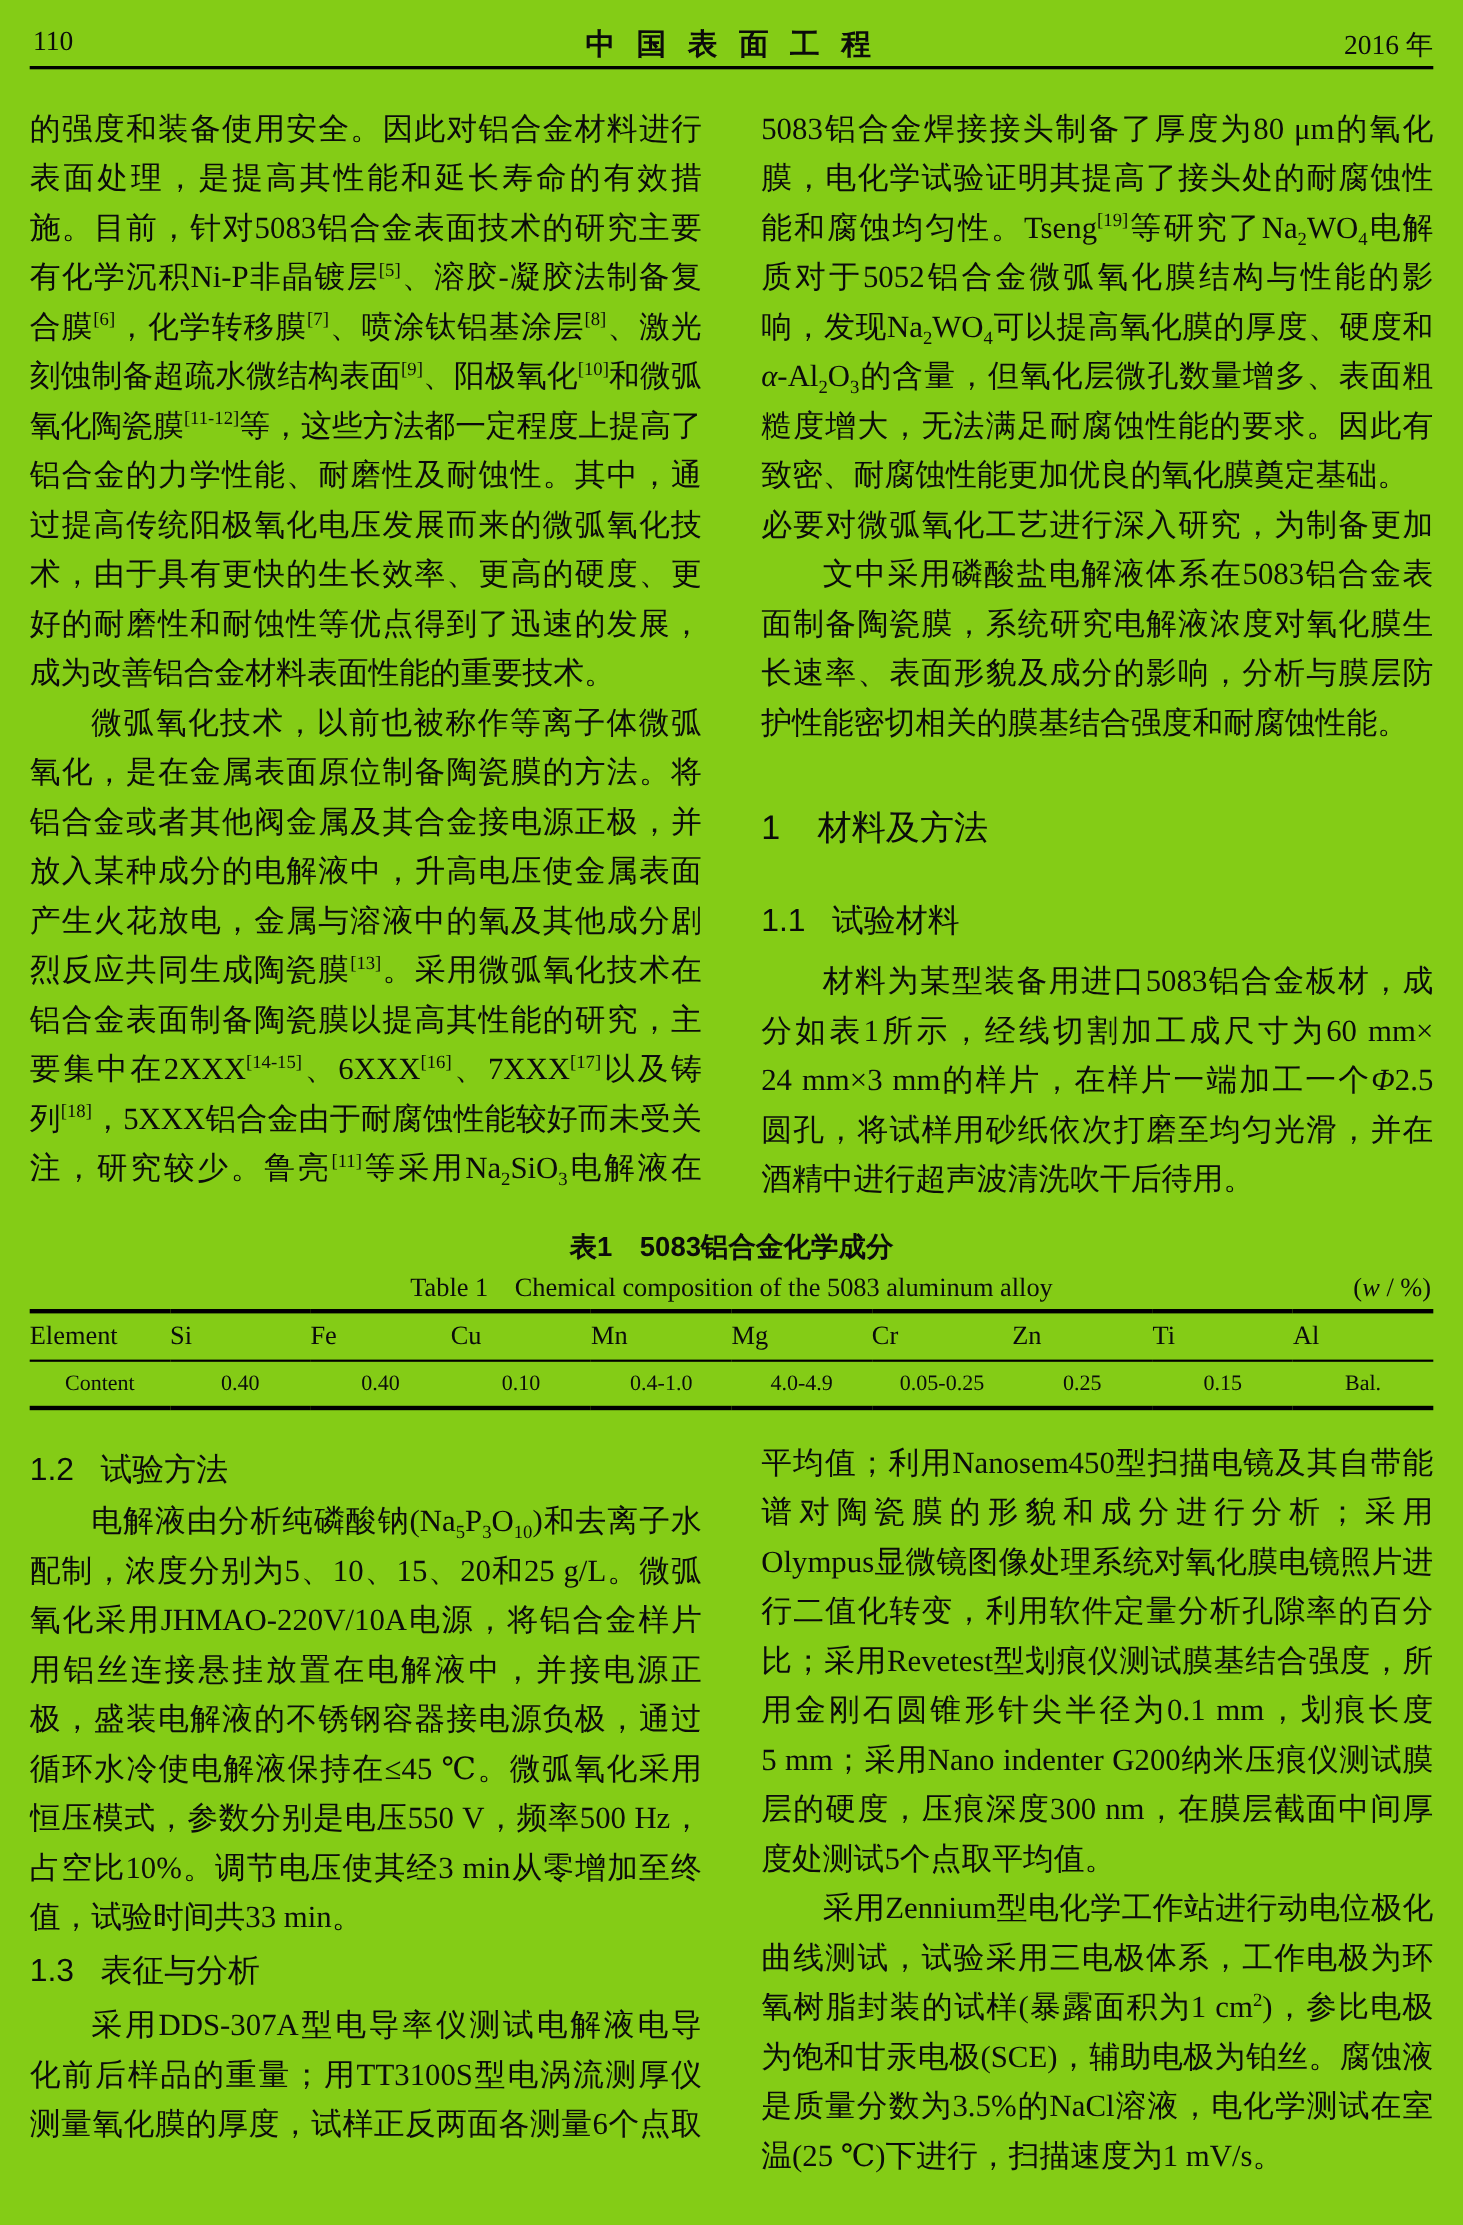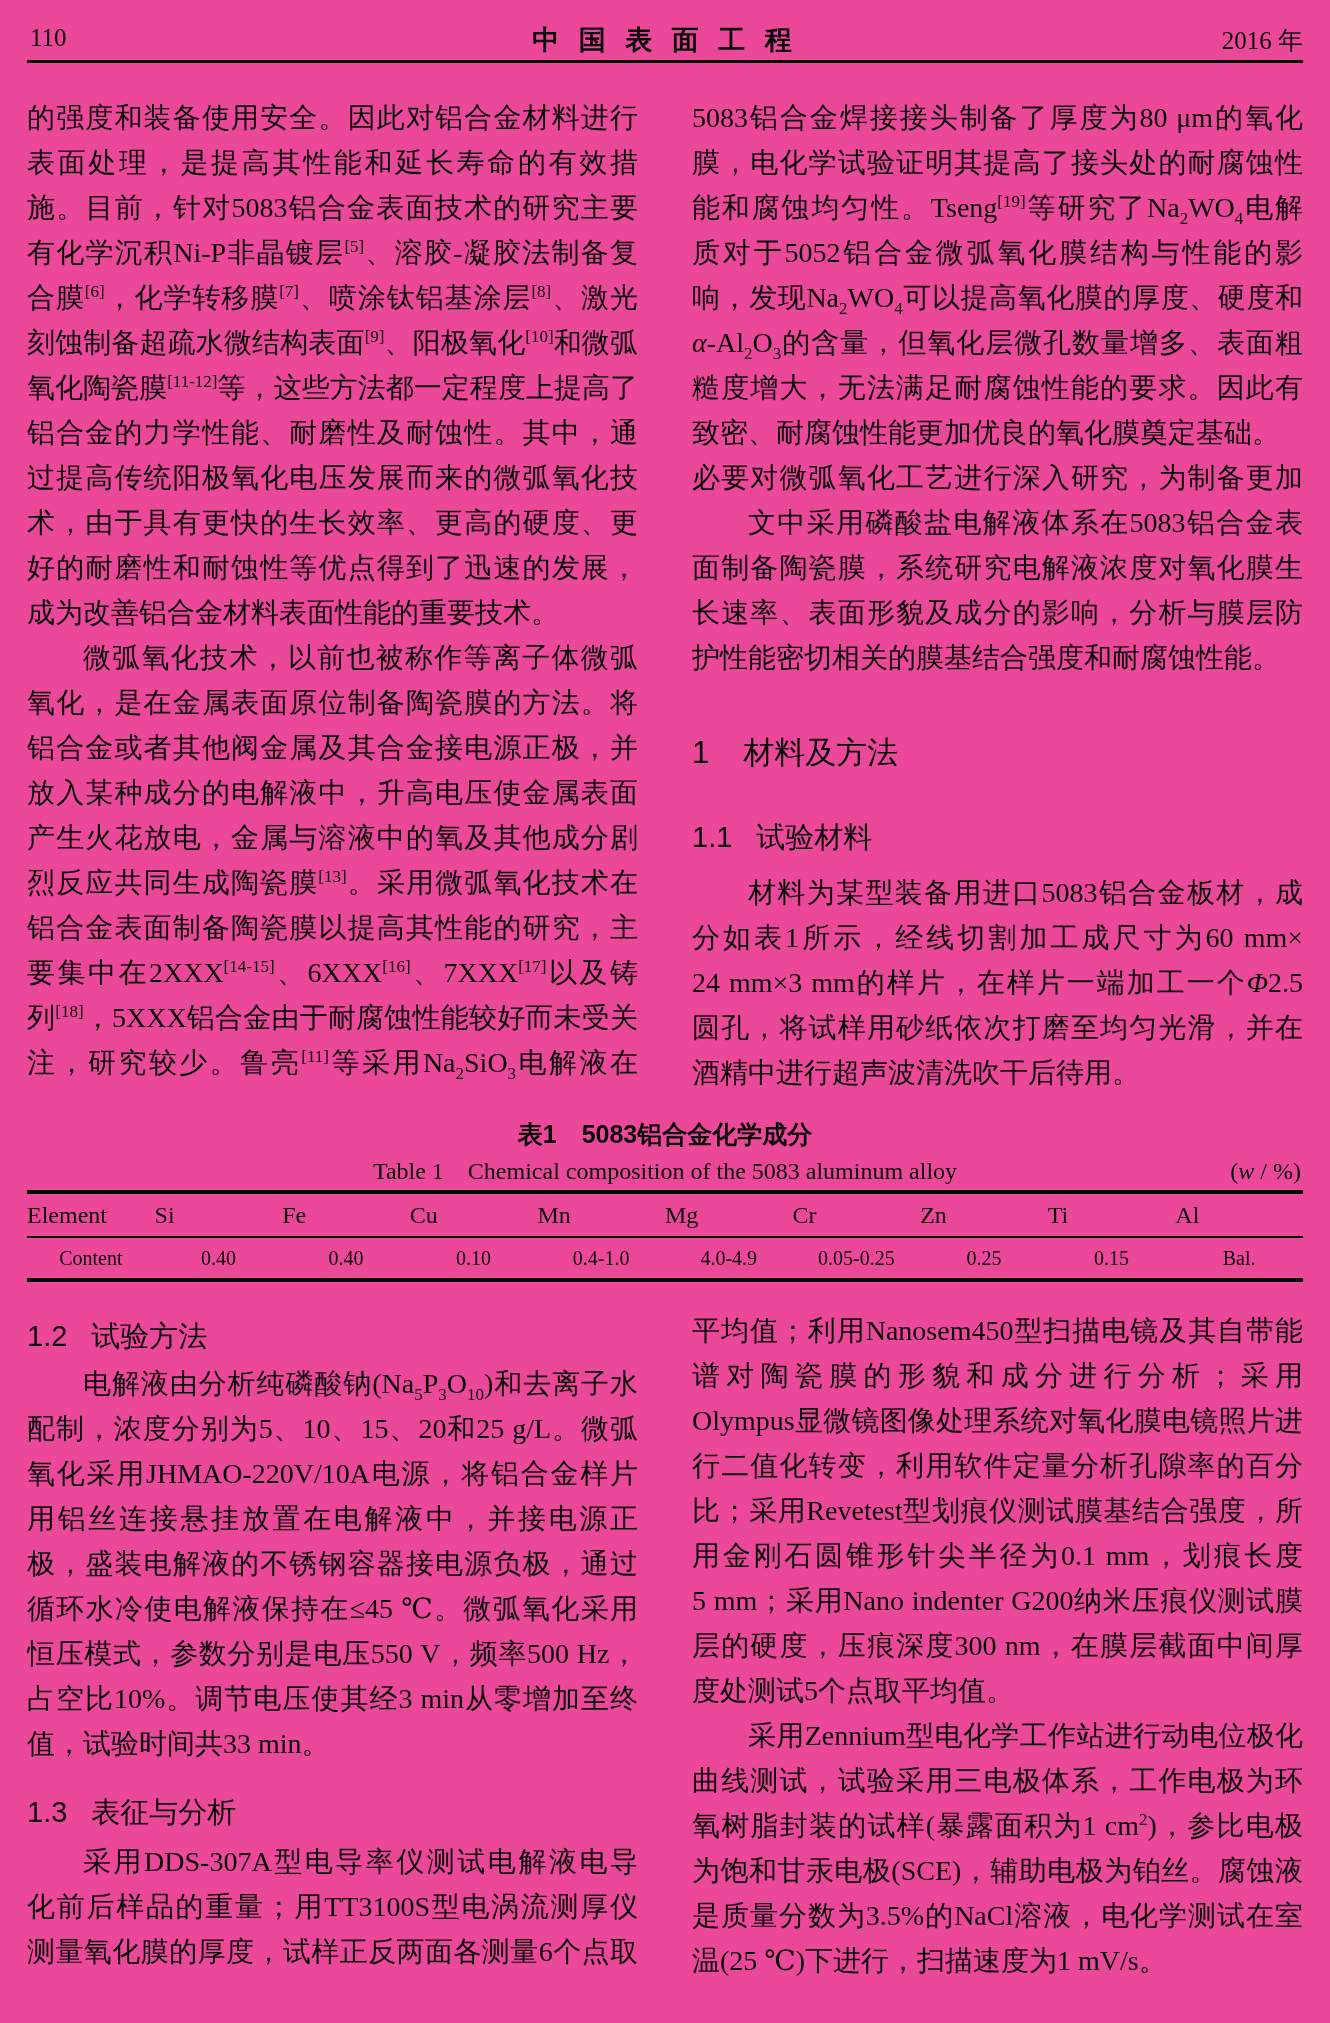--- a/index.html
+++ b/index.html
@@ -1,18 +1,18 @@
 <!DOCTYPE html>
 <html lang="zh"><head>
 <meta charset="utf-8">
 <style>
   html,body{margin:0;padding:0;background:#e8e8e8;}
   .page{
     position:relative;width:1330px;height:2023px;margin:0 auto;
-    background:#ec4899;color:#0b0b0b;
+    background:#84cc16;color:#0b0b0b;
     font-family:"Liberation Serif","DejaVu Serif",serif;
     overflow:hidden;
   }
   
   .runhead{position:absolute;left:27px;top:20px;width:1276px;height:36px;}
   .runhead .pageno{position:absolute;left:3px;top:4px;font-size:25px;}
   .runhead .journal{position:absolute;left:0;right:0;top:2px;text-align:center;
     font-weight:bold;font-size:27px;letter-spacing:6px;
     font-family:"Liberation Sans","DejaVu Sans",sans-serif;}
   .runhead .year{position:absolute;right:0;top:4px;font-size:25px;}
@@ -31,21 +31,21 @@
   .rb{left:692px;top:1300px;padding-top:8px;}
   
   .h1{font-weight:normal;font-size:31px;line-height:45px;margin-top:50px;
       font-family:"Liberation Sans","DejaVu Sans",sans-serif;}
   .h1 .num{margin-right:34px;}
   .h2{font-weight:normal;font-size:29px;line-height:45px;
       font-family:"Liberation Sans","DejaVu Sans",sans-serif;}
   .h2 .num{margin-right:24px;}
   .h11{margin-top:40px;}
   .h12{margin-top:14px;}
-  .h13{margin-top:24px;}
+  .h13{margin-top:4px;}
   .p11{margin-top:10px;}
   .p12{margin-top:2px;}
   .p13{margin-top:4px;}
   
   .tablewrap{position:absolute;left:27px;top:1112px;width:1276px;}
   .cap-zh{text-align:center;font-weight:bold;font-size:25px;line-height:32px;padding-top:6px;
       font-family:"Liberation Sans","DejaVu Sans",sans-serif;}
   .cap-en{position:relative;text-align:center;font-size:24px;line-height:34px;margin-top:4px;}
   .cap-unit{position:absolute;right:2px;top:0;font-size:24px;}
   table.alloy{width:100%;border-collapse:collapse;table-layout:fixed;margin-top:2px;

